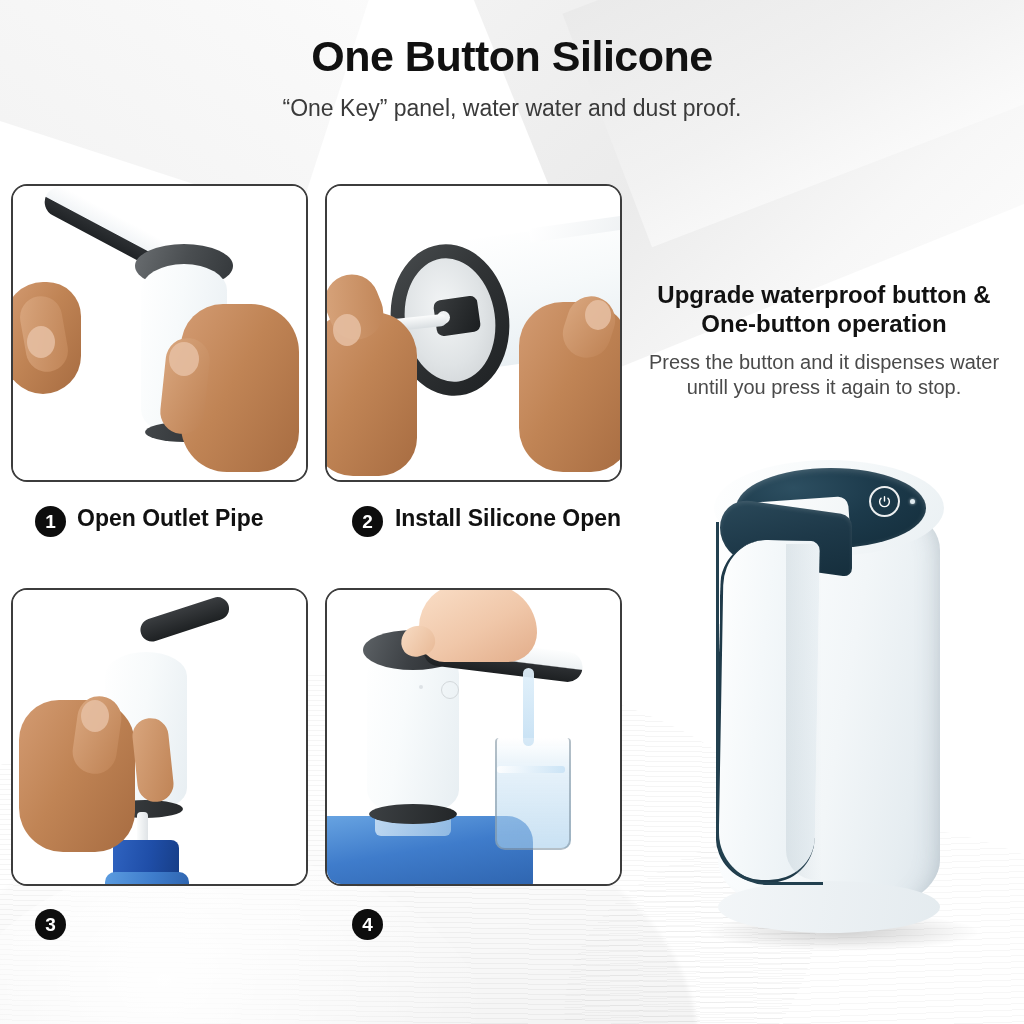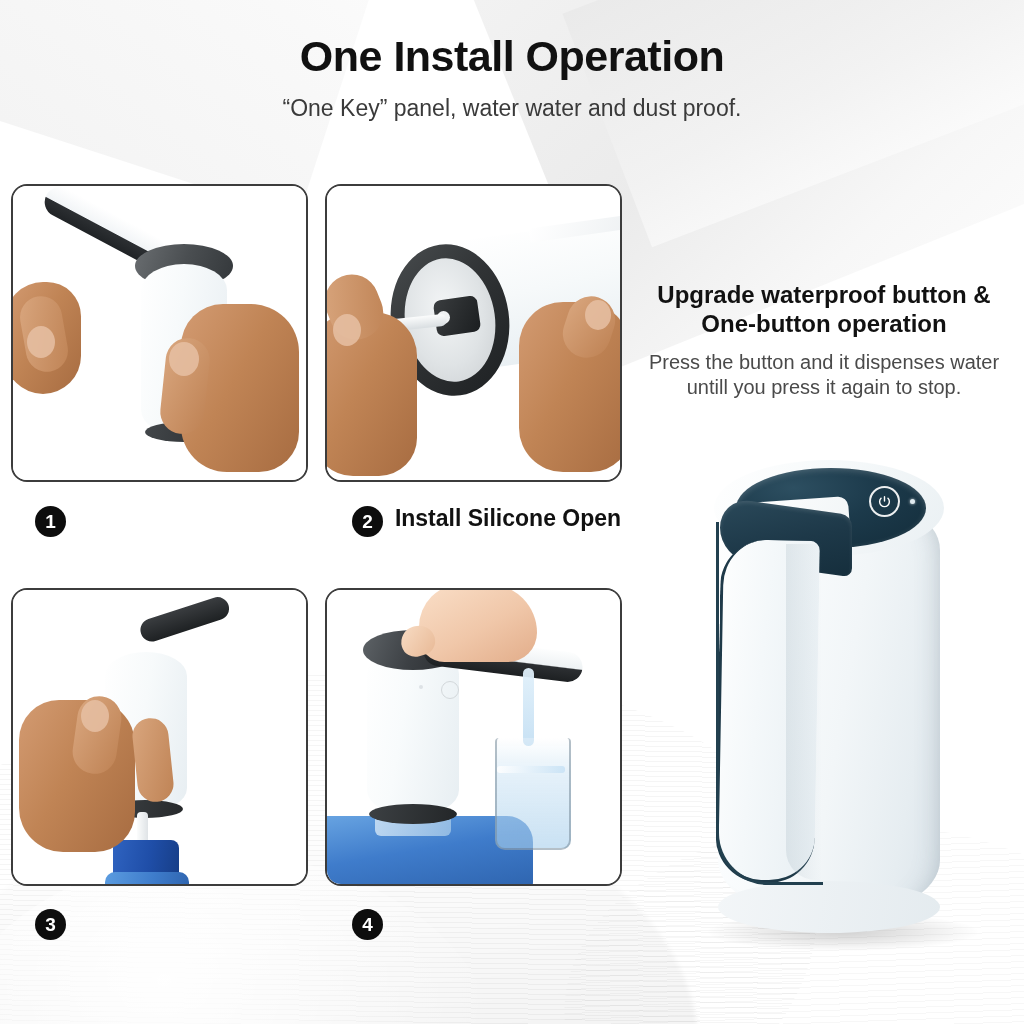--- a/index.html
+++ b/index.html
@@ -345,21 +345,21 @@
     <div class="bg-diag-tl"></div>
     <div class="bg-diag-tr"></div>
     <div class="bg-diag-tr2"></div>
     <div class="bg-swoosh"></div>
     <div class="bg-swoosh2"></div>
     <div class="bg-swoosh3"></div>
     <div class="bg-bottom-right"></div>
   </div>
 
   <div class="header">
-    <h1 class="title">One Install Operation</h1>
+    <h1 class="title">One Button Silicone</h1>
     <p class="subtitle">“One Key” panel, water water and dust proof.</p>
   </div>
 
   <div class="panel" id="panel1">
     <div class="scene">
       <div class="p1-arm"></div>
       <div class="p1-top">
         
         
       </div>
@@ -368,20 +368,21 @@
       <div class="hand" style="left:168px;top:118px;width:118px;height:168px;border-radius:42px 48px 40px 46px;"></div>
       <div class="finger" style="left:150px;top:152px;width:44px;height:96px;transform:rotate(6deg);"></div>
       <div class="nail" style="left:156px;top:156px;width:30px;height:34px;"></div>
       <div class="hand" style="left:-8px;top:96px;width:76px;height:112px;border-radius:40px 36px 40px 40px;"></div>
       <div class="finger" style="left:10px;top:110px;width:42px;height:76px;transform:rotate(-10deg);"></div>
       <div class="nail" style="left:14px;top:140px;width:28px;height:32px;"></div>
     </div>
   </div>
   <div class="caption" id="cap1">
     <div class="badge">1</div>
+    <div class="cap-text">Open Outlet Pipe</div>
   </div>
 
   <div class="panel" id="panel2">
     <div class="scene">
       <div class="p2-cyl"></div>
       <div class="p2-logo"></div>
       <div class="p2-ring"></div>
       <div class="p2-inner"></div>
       <div class="p2-nozzle"></div>
       <div class="p2-hole"></div>

